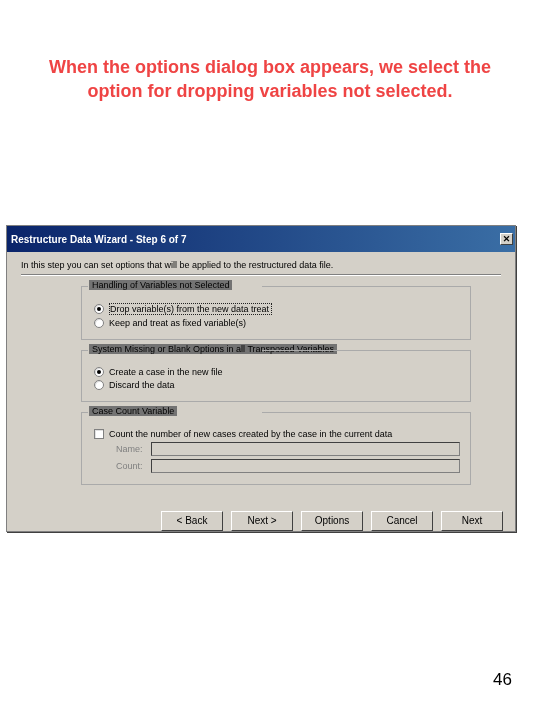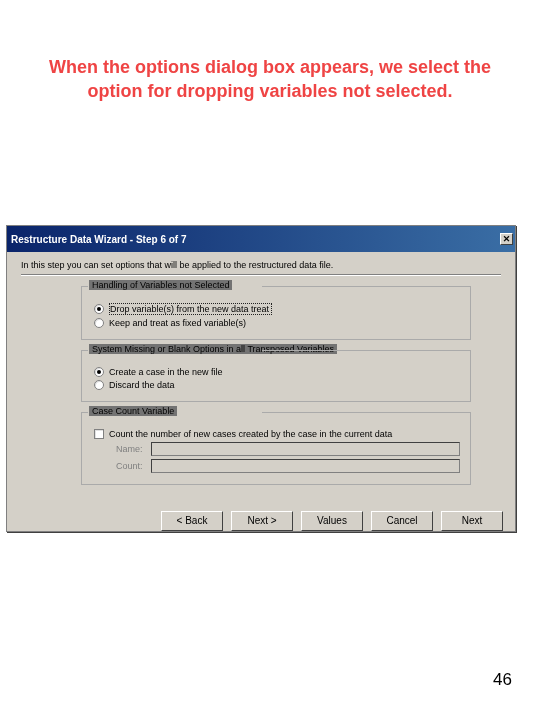--- a/index.html
+++ b/index.html
@@ -240,19 +240,19 @@
       <div class="disabled-row">
         <span>Count:</span>
         <div class="disabled-field"></div>
       </div>
     </div>
   </div>
 
   <div class="btnbar">
     <div class="btn">&lt; Back</div>
     <div class="btn">Next &gt;</div>
-    <div class="btn">Values</div>
+    <div class="btn">Options</div>
     <div class="btn">Cancel</div>
     <div class="btn">Next</div>
   </div>
 </div>
 
 <div class="page-num">46</div>
 
 </body></html>

